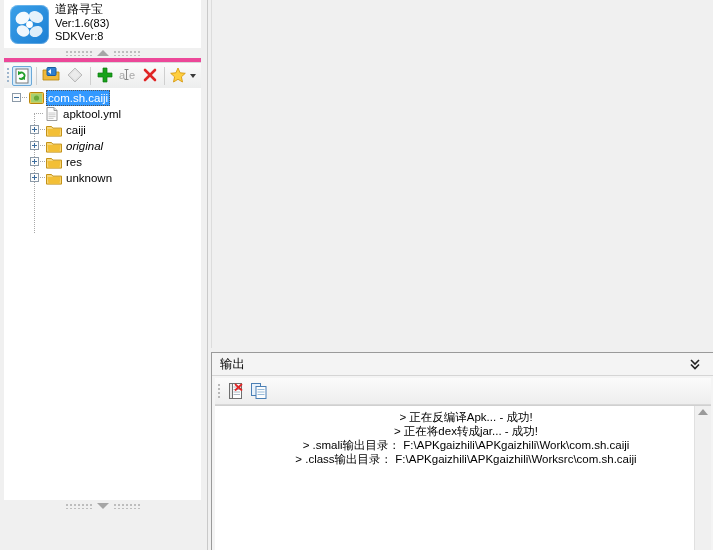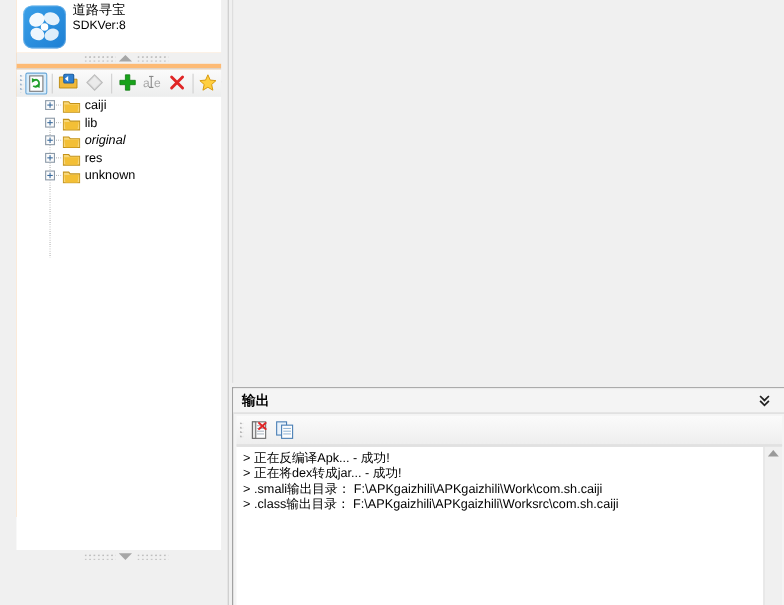--- a/index.html
+++ b/index.html
@@ -16,23 +16,23 @@
   #app {
     position: relative;
     width: 713px;
     height: 550px;
     background: #f0f0f0;
   }
 
   
   #left-col {
     position: absolute;
-    left: 15px; top: 0;
+    left: 4px; top: 0;
     width: 207px; height: 470px;
-    background: #fdba74;
+    background: #ec4899;
   }
 
   
   #app-info {
     position: absolute;
     left: 0; top: 0;
     width: 207px; height: 48px;
     background: #ffffff;
     overflow: hidden;
   }
@@ -273,21 +273,21 @@
     left: 0; top: 0;
     width: 502px; height: 23px;
     background: #f4f4f4;
     border-bottom: 1px solid #d5d5d5;
     box-sizing: border-box;
   }
   #output-title {
     position: absolute;
     left: 8px; top: 3px;
     font-size: 12.5px;
-    font-weight: bold;
+    font-weight: normal;
     color: #000;
   }
   #output-chevron {
     position: absolute;
     right: 12px; top: 4px;
     width: 14px; height: 14px;
   }
   #output-toolbar {
     position: absolute;
     left: 3px; top: 25px;
@@ -312,20 +312,21 @@
     border-top: 1px solid #d0d0d0;
     box-sizing: border-box;
     overflow: hidden;
   }
   .log-line {
     font-size: 11.5px;
     line-height: 14px;
     color: #000;
     white-space: nowrap;
     padding-left: 6px;
+    text-align: center;
   }
   #log-scrollbar {
     position: absolute;
     right: 0; top: 0;
     width: 17px; height: 145px;
     background: #f0f0f0;
     border-left: 1px solid #e0e0e0;
     box-sizing: border-box;
   }
   #log-scroll-up {
@@ -351,20 +352,21 @@
             <ellipse cx="12.5" cy="13" rx="7.2" ry="6" transform="rotate(-28 12.5 13)" opacity="0.95"></ellipse>
             <ellipse cx="26" cy="12" rx="7.4" ry="5.6" transform="rotate(24 26 12)" opacity="0.88"></ellipse>
             <ellipse cx="13" cy="26" rx="6.6" ry="5.4" transform="rotate(28 13 26)" opacity="0.92"></ellipse>
             <ellipse cx="26" cy="26.5" rx="6.8" ry="5.2" transform="rotate(-26 26 26.5)" opacity="0.85"></ellipse>
             <circle cx="19.5" cy="19.5" r="3.4"></circle>
           </g>
         </svg>
       </div>
       <div id="app-text">
         <div class="info-title">道路寻宝</div>
+        <div class="info-line">Ver:1.6(83)</div>
         <div class="info-line">SDKVer:8</div>
       </div>
     </div>
 
     <div class="splitter-h" style="left:0; top:48px; width:207px;">
       <div class="splitter-dots" style="left:62px; width:28px;"></div>
       <div class="splitter-tri tri-up" style="left:93px;"></div>
       <div class="splitter-dots" style="left:110px; width:28px;"></div>
     </div>
 
@@ -430,48 +432,65 @@
         <svg width="18" height="18" viewBox="0 0 18 18">
           <polygon points="9,2 11.1,6.8 16.3,7.3 12.4,10.8 13.5,16 9,13.3 4.5,16 5.6,10.8 1.7,7.3 6.9,6.8" fill="#ffcf3f" stroke="#d79a10" stroke-width=".9"></polygon>
         </svg>
       </div>
 
       <div class="tb-caret" style="left:186px;"></div>
     </div>
 
     <div id="tree-panel">
 
+      <div class="tree-row" style="margin-top:2px;">
+        <div class="expander" style="left:8px;"></div>
+        <div class="dotline" style="left:18px; width:6px;"></div>
+        <div class="icon-apk" style="left:25px;">
+          <svg width="15" height="14" viewBox="0 0 15 14">
+            <rect x="0.5" y="1.5" width="14" height="11" rx="1" fill="#f3c84b" stroke="#b8860b"></rect>
+            <rect x="2" y="2.5" width="11" height="9" fill="#a5cf70"></rect>
+            <circle cx="7.5" cy="7" r="2.6" fill="#6aa83a"></circle>
+          </svg>
+        </div>
+        <div class="node-label selected" style="left:42px;">com.sh.caiji</div>
+      </div>
 
       <div class="dotvert" style="left:30px; top:26px; height:120px;"></div>
 
 
+      <div class="tree-row">
+        <div class="dotline" style="left:30px; width:10px;"></div>
+        <div class="icon-file" style="left:42px;">
+          <svg width="12" height="14" viewBox="0 0 12 14">
+            <path d="M1 .5h7l3 3v10H1z" fill="#fdfdfd" stroke="#9a9a9a"></path>
+            <path d="M8 .5v3h3" fill="#e8e8e8" stroke="#9a9a9a"></path>
+            <g stroke="#bdbdbd" stroke-width=".8">
+              <line x1="2.5" y1="6" x2="9.5" y2="6"></line>
+              <line x1="2.5" y1="7.8" x2="9.5" y2="7.8"></line>
+              <line x1="2.5" y1="9.6" x2="9.5" y2="9.6"></line>
+              <line x1="2.5" y1="11.4" x2="7.5" y2="11.4"></line>
+            </g>
+          </svg>
+        </div>
+        <div class="node-label" style="left:57px;">apktool.yml</div>
+      </div>
 
       <div class="tree-row">
         <div class="expander plus" style="left:26px;"></div>
         <div class="dotline" style="left:36px; width:5px;"></div>
         <div class="icon-folder" style="left:42px;">
           <svg width="16" height="13" viewBox="0 0 16 13">
             <path d="M.5 2.5h5l1.3 1.6h8.7v8H.5z" fill="#f7d77a" stroke="#c49218"></path>
             <path d="M1.5 5h13l-1 6.8H2.5z" fill="#f3bf36"></path>
           </svg>
         </div>
         <div class="node-label" style="left:60px;">caiji</div>
       </div>
 
-      <div class="tree-row">
-        <div class="expander plus" style="left:26px;"></div>
-        <div class="dotline" style="left:36px; width:5px;"></div>
-        <div class="icon-folder" style="left:42px;">
-          <svg width="16" height="13" viewBox="0 0 16 13">
-            <path d="M.5 2.5h5l1.3 1.6h8.7v8H.5z" fill="#f7d77a" stroke="#c49218"></path>
-            <path d="M1.5 5h13l-1 6.8H2.5z" fill="#f3bf36"></path>
-          </svg>
-        </div>
-        <div class="node-label" style="left:60px;">lib</div>
-      </div>
 
       <div class="tree-row">
         <div class="expander plus" style="left:26px;"></div>
         <div class="dotline" style="left:36px; width:5px;"></div>
         <div class="icon-folder" style="left:42px;">
           <svg width="16" height="13" viewBox="0 0 16 13">
             <path d="M.5 2.5h5l1.3 1.6h8.7v8H.5z" fill="#f7d77a" stroke="#c49218"></path>
             <path d="M1.5 5h13l-1 6.8H2.5z" fill="#f3bf36"></path>
           </svg>
         </div>

